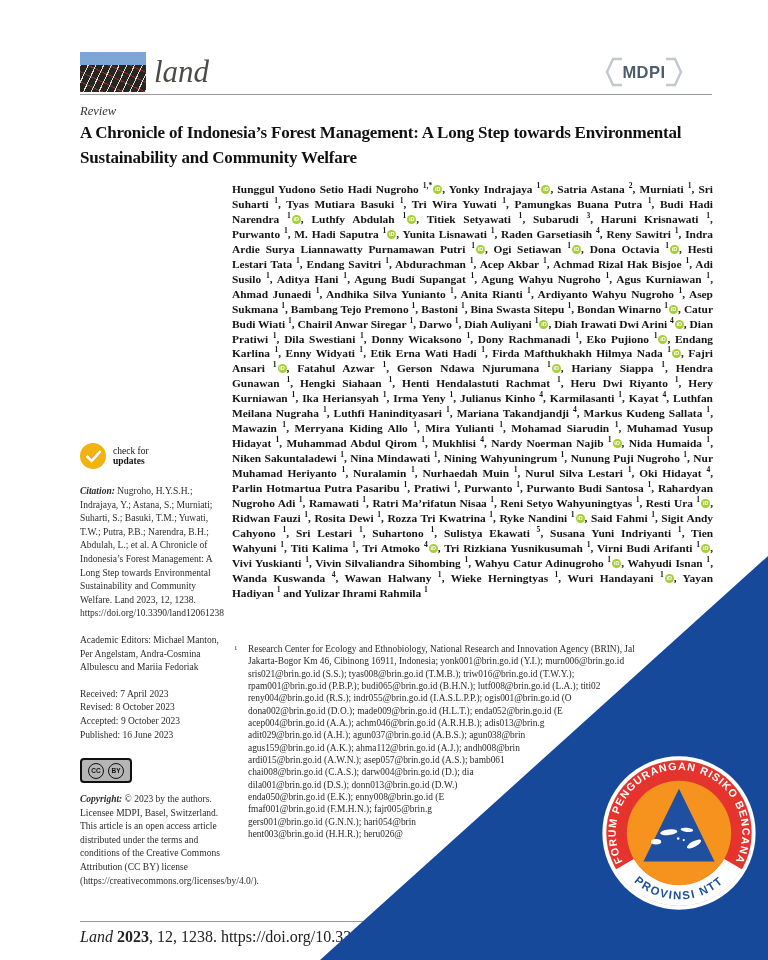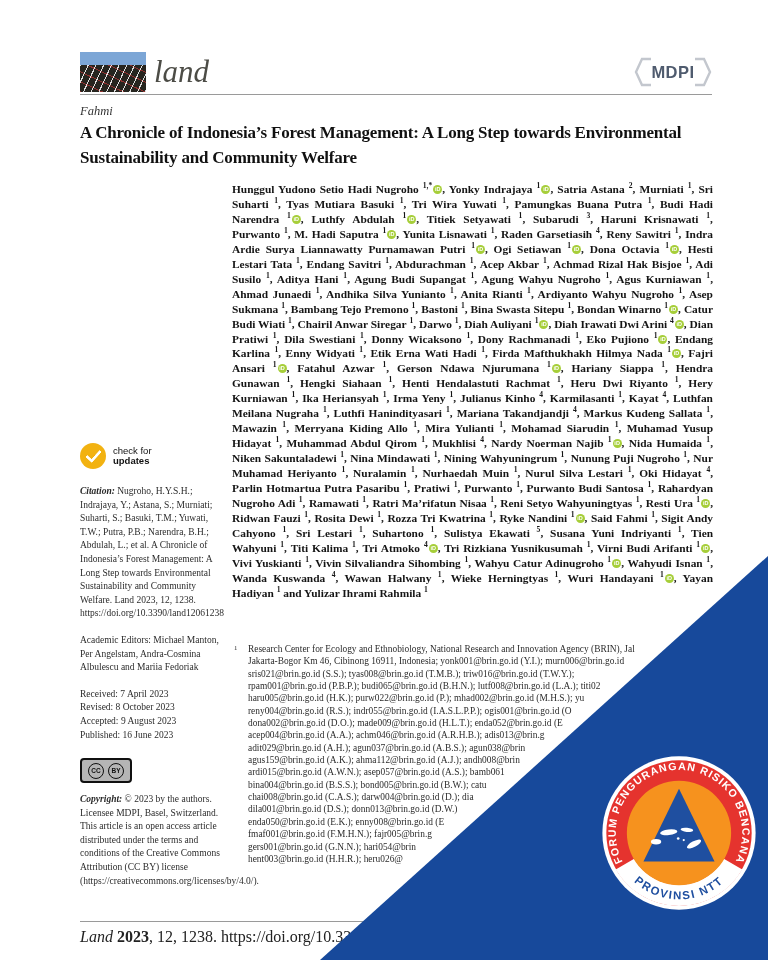--- a/index.html
+++ b/index.html
@@ -7,21 +7,21 @@
        font-family:"Liberation Serif",serif;color:#1c1c1c;}
   .abs{position:absolute;}
 
   
   #land-logo{left:80px;top:52px;width:66px;height:40px;overflow:hidden;}
   #land-logo .top{height:13px;background:#7ca6d6;}
   #land-logo .bottom{height:27px;background:#26251f;
       background-image:repeating-linear-gradient(115deg,rgba(255,255,255,.85) 0 1px,transparent 1px 7px),
                        repeating-linear-gradient(25deg,rgba(230,60,60,.55) 0 1px,transparent 1px 9px);}
   #land-wordmark{left:154px;top:52px;font-style:italic;font-size:31px;color:#4c4c46;line-height:40px;}
-  #mdpi-logo{left:633px;top:55px;width:80px;height:34px;}
+  #mdpi-logo{left:604px;top:55px;width:80px;height:34px;}
   #mdpi-logo svg{display:block;}
   #header-rule{left:80px;top:94px;width:632px;height:1px;background:#9a9a9a;}
 
   
   #review-label{left:80px;top:104px;font-style:italic;font-size:12.5px;color:#333;}
   #title{left:80px;top:121px;width:650px;font-size:17px;font-weight:bold;line-height:24.5px;
          letter-spacing:-.2px;color:#111;}
 
   
   #authors{left:232px;top:182px;width:481px;font-size:11.4px;font-weight:bold;
@@ -36,21 +36,21 @@
   #affil .line{white-space:nowrap;overflow:hidden;padding-left:16px;}
   #affil .line:first-child{position:relative;}
   #affil .fnum{position:absolute;left:2px;top:-1px;font-size:6.8px;}
 
   
   #sidebar{left:80px;top:443px;width:140px;font-size:9.5px;line-height:13.6px;color:#2b2b2b;}
   #updates-badge{display:flex;align-items:center;gap:7px;margin-bottom:16px;cursor:pointer;}
   #updates-icon{width:26px;height:26px;border-radius:50%;background:#f2b211;position:relative;flex:0 0 26px;}
   #updates-icon:after{content:"";position:absolute;left:6px;top:7px;width:12px;height:6px;
       border-left:3px solid #fff;border-bottom:3px solid #fff;transform:rotate(-48deg);border-radius:1px;}
-  #updates-text{font-family:Liberation Sans, sans-serif;font-size:9.5px;line-height:10.5px;color:#111;}
+  #updates-text{font-family:Liberation Serif, serif;font-size:9.5px;line-height:10.5px;color:#111;}
   #updates-text .b{font-weight:bold;}
   .side-block{margin-bottom:13px;}
   .side-label{font-weight:bold;font-style:italic;}
   #cc-badge{width:48px;height:21px;background:#b5b5b5;border:2px solid #101010;border-radius:4px;
       display:flex;align-items:center;justify-content:center;gap:4px;margin:16px 0 10px 0;}
   .cc-circle{width:14px;height:14px;border-radius:50%;border:1.6px solid #101010;background:#b5b5b5;
       font-family:"Liberation Sans",sans-serif;font-size:6.5px;font-weight:bold;color:#101010;
       display:flex;align-items:center;justify-content:center;}
 
   
@@ -74,38 +74,36 @@
 <div class="abs" id="land-wordmark">land</div>
 <div class="abs" id="mdpi-logo">
   <svg width="80" height="34" viewBox="0 0 80 34">
     <polyline points="18,4 9,4 3,17 9,30 18,30" fill="none" stroke="#c3c7ce" stroke-width="2.4"></polyline>
     <polyline points="62,4 71,4 77,17 71,30 62,30" fill="none" stroke="#c3c7ce" stroke-width="2.4"></polyline>
     <text x="40" y="23" text-anchor="middle" font-family="Liberation Sans, sans-serif" font-size="16.5" font-weight="bold" fill="#4f5b6e" letter-spacing="0.5">MDPI</text>
   </svg>
 </div>
 <div class="abs" id="header-rule"></div>
 
-<div class="abs" id="review-label">Fahmi</div>
+<div class="abs" id="review-label">Review</div>
 <div class="abs" id="title">A Chronicle of Indonesia’s Forest Management: A Long Step towards Environmental Sustainability and Community Welfare</div>
 
 <div class="abs" id="authors"><span>Hunggul Yudono Setio Hadi Nugroho&nbsp;<sup>1,*</sup><span class="orcid">iD</span></span>, <span>Yonky Indrajaya&nbsp;<sup>1</sup><span class="orcid">iD</span></span>, <span>Satria Astana&nbsp;<sup>2</sup></span>, <span>Murniati&nbsp;<sup>1</sup></span>, <span>Sri Suharti&nbsp;<sup>1</sup></span>, <span>Tyas Mutiara Basuki&nbsp;<sup>1</sup></span>, <span>Tri Wira Yuwati&nbsp;<sup>1</sup></span>, <span>Pamungkas Buana Putra&nbsp;<sup>1</sup></span>, <span>Budi Hadi Narendra&nbsp;<sup>1</sup><span class="orcid">iD</span></span>, <span>Luthfy Abdulah&nbsp;<sup>1</sup><span class="orcid">iD</span></span>, <span>Titiek Setyawati&nbsp;<sup>1</sup></span>, <span>Subarudi&nbsp;<sup>3</sup></span>, <span>Haruni Krisnawati&nbsp;<sup>1</sup></span>, <span>Purwanto&nbsp;<sup>1</sup></span>, <span>M. Hadi Saputra&nbsp;<sup>1</sup><span class="orcid">iD</span></span>, <span>Yunita Lisnawati&nbsp;<sup>1</sup></span>, <span>Raden Garsetiasih&nbsp;<sup>4</sup></span>, <span>Reny Sawitri&nbsp;<sup>1</sup></span>, <span>Indra Ardie Surya Liannawatty Purnamawan Putri&nbsp;<sup>1</sup><span class="orcid">iD</span></span>, <span>Ogi Setiawan&nbsp;<sup>1</sup><span class="orcid">iD</span></span>, <span>Dona Octavia&nbsp;<sup>1</sup><span class="orcid">iD</span></span>, <span>Hesti Lestari Tata&nbsp;<sup>1</sup></span>, <span>Endang Savitri&nbsp;<sup>1</sup></span>, <span>Abdurachman&nbsp;<sup>1</sup></span>, <span>Acep Akbar&nbsp;<sup>1</sup></span>, <span>Achmad Rizal Hak Bisjoe&nbsp;<sup>1</sup></span>, <span>Adi Susilo&nbsp;<sup>1</sup></span>, <span>Aditya Hani&nbsp;<sup>1</sup></span>, <span>Agung Budi Supangat&nbsp;<sup>1</sup></span>, <span>Agung Wahyu Nugroho&nbsp;<sup>1</sup></span>, <span>Agus Kurniawan&nbsp;<sup>1</sup></span>, <span>Ahmad Junaedi&nbsp;<sup>1</sup></span>, <span>Andhika Silva Yunianto&nbsp;<sup>1</sup></span>, <span>Anita Rianti&nbsp;<sup>1</sup></span>, <span>Ardiyanto Wahyu Nugroho&nbsp;<sup>1</sup></span>, <span>Asep Sukmana&nbsp;<sup>1</sup></span>, <span>Bambang Tejo Premono&nbsp;<sup>1</sup></span>, <span>Bastoni&nbsp;<sup>1</sup></span>, <span>Bina Swasta Sitepu&nbsp;<sup>1</sup></span>, <span>Bondan Winarno&nbsp;<sup>1</sup><span class="orcid">iD</span></span>, <span>Catur Budi Wiati&nbsp;<sup>1</sup></span>, <span>Chairil Anwar Siregar&nbsp;<sup>1</sup></span>, <span>Darwo&nbsp;<sup>1</sup></span>, <span>Diah Auliyani&nbsp;<sup>1</sup><span class="orcid">iD</span></span>, <span>Diah Irawati Dwi Arini&nbsp;<sup>4</sup><span class="orcid">iD</span></span>, <span>Dian Pratiwi&nbsp;<sup>1</sup></span>, <span>Dila Swestiani&nbsp;<sup>1</sup></span>, <span>Donny Wicaksono&nbsp;<sup>1</sup></span>, <span>Dony Rachmanadi&nbsp;<sup>1</sup></span>, <span>Eko Pujiono&nbsp;<sup>1</sup><span class="orcid">iD</span></span>, <span>Endang Karlina&nbsp;<sup>1</sup></span>, <span>Enny Widyati&nbsp;<sup>1</sup></span>, <span>Etik Erna Wati Hadi&nbsp;<sup>1</sup></span>, <span>Firda Mafthukhakh Hilmya Nada&nbsp;<sup>1</sup><span class="orcid">iD</span></span>, <span>Fajri Ansari&nbsp;<sup>1</sup><span class="orcid">iD</span></span>, <span>Fatahul Azwar&nbsp;<sup>1</sup></span>, <span>Gerson Ndawa Njurumana&nbsp;<sup>1</sup><span class="orcid">iD</span></span>, <span>Hariany Siappa&nbsp;<sup>1</sup></span>, <span>Hendra Gunawan&nbsp;<sup>1</sup></span>, <span>Hengki Siahaan&nbsp;<sup>1</sup></span>, <span>Henti Hendalastuti Rachmat&nbsp;<sup>1</sup></span>, <span>Heru Dwi Riyanto&nbsp;<sup>1</sup></span>, <span>Hery Kurniawan&nbsp;<sup>1</sup></span>, <span>Ika Heriansyah&nbsp;<sup>1</sup></span>, <span>Irma Yeny&nbsp;<sup>1</sup></span>, <span>Julianus Kinho&nbsp;<sup>4</sup></span>, <span>Karmilasanti&nbsp;<sup>1</sup></span>, <span>Kayat&nbsp;<sup>4</sup></span>, <span>Luthfan Meilana Nugraha&nbsp;<sup>1</sup></span>, <span>Luthfi Hanindityasari&nbsp;<sup>1</sup></span>, <span>Mariana Takandjandji&nbsp;<sup>4</sup></span>, <span>Markus Kudeng Sallata&nbsp;<sup>1</sup></span>, <span>Mawazin&nbsp;<sup>1</sup></span>, <span>Merryana Kiding Allo&nbsp;<sup>1</sup></span>, <span>Mira Yulianti&nbsp;<sup>1</sup></span>, <span>Mohamad Siarudin&nbsp;<sup>1</sup></span>, <span>Muhamad Yusup Hidayat&nbsp;<sup>1</sup></span>, <span>Muhammad Abdul Qirom&nbsp;<sup>1</sup></span>, <span>Mukhlisi&nbsp;<sup>4</sup></span>, <span>Nardy Noerman Najib&nbsp;<sup>1</sup><span class="orcid">iD</span></span>, <span>Nida Humaida&nbsp;<sup>1</sup></span>, <span>Niken Sakuntaladewi&nbsp;<sup>1</sup></span>, <span>Nina Mindawati&nbsp;<sup>1</sup></span>, <span>Nining Wahyuningrum&nbsp;<sup>1</sup></span>, <span>Nunung Puji Nugroho&nbsp;<sup>1</sup></span>, <span>Nur Muhamad Heriyanto&nbsp;<sup>1</sup></span>, <span>Nuralamin&nbsp;<sup>1</sup></span>, <span>Nurhaedah Muin&nbsp;<sup>1</sup></span>, <span>Nurul Silva Lestari&nbsp;<sup>1</sup></span>, <span>Oki Hidayat&nbsp;<sup>4</sup></span>, <span>Parlin Hotmartua Putra Pasaribu&nbsp;<sup>1</sup></span>, <span>Pratiwi&nbsp;<sup>1</sup></span>, <span>Purwanto&nbsp;<sup>1</sup></span>, <span>Purwanto Budi Santosa&nbsp;<sup>1</sup></span>, <span>Rahardyan Nugroho Adi&nbsp;<sup>1</sup></span>, <span>Ramawati&nbsp;<sup>1</sup></span>, <span>Ratri Ma’rifatun Nisaa&nbsp;<sup>1</sup></span>, <span>Reni Setyo Wahyuningtyas&nbsp;<sup>1</sup></span>, <span>Resti Ura&nbsp;<sup>1</sup><span class="orcid">iD</span></span>, <span>Ridwan Fauzi&nbsp;<sup>1</sup></span>, <span>Rosita Dewi&nbsp;<sup>1</sup></span>, <span>Rozza Tri Kwatrina&nbsp;<sup>1</sup></span>, <span>Ryke Nandini&nbsp;<sup>1</sup><span class="orcid">iD</span></span>, <span>Said Fahmi&nbsp;<sup>1</sup></span>, <span>Sigit Andy Cahyono&nbsp;<sup>1</sup></span>, <span>Sri Lestari&nbsp;<sup>1</sup></span>, <span>Suhartono&nbsp;<sup>1</sup></span>, <span>Sulistya Ekawati&nbsp;<sup>5</sup></span>, <span>Susana Yuni Indriyanti&nbsp;<sup>1</sup></span>, <span>Tien Wahyuni&nbsp;<sup>1</sup></span>, <span>Titi Kalima&nbsp;<sup>1</sup></span>, <span>Tri Atmoko&nbsp;<sup>4</sup><span class="orcid">iD</span></span>, <span>Tri Rizkiana Yusnikusumah&nbsp;<sup>1</sup></span>, <span>Virni Budi Arifanti&nbsp;<sup>1</sup><span class="orcid">iD</span></span>, <span>Vivi Yuskianti&nbsp;<sup>1</sup></span>, <span>Vivin Silvaliandra Sihombing&nbsp;<sup>1</sup></span>, <span>Wahyu Catur Adinugroho&nbsp;<sup>1</sup><span class="orcid">iD</span></span>, <span>Wahyudi Isnan&nbsp;<sup>1</sup></span>, <span>Wanda Kuswanda&nbsp;<sup>4</sup></span>, <span>Wawan Halwany&nbsp;<sup>1</sup></span>, <span>Wieke Herningtyas&nbsp;<sup>1</sup></span>, <span>Wuri Handayani&nbsp;<sup>1</sup><span class="orcid">iD</span></span>, <span>Yayan Hadiyan&nbsp;<sup>1</sup></span> and <span>Yulizar Ihrami Rahmila&nbsp;<sup>1</sup></span></div>
 
 <div class="abs" id="affil">
     <div class="line"><span class="fnum">1</span>Research Center for Ecology and Ethnobiology, National Research and Innovation Agency (BRIN), Jal</div>
     <div class="line">Jakarta-Bogor Km 46, Cibinong 16911, Indonesia; yonk001@brin.go.id (Y.I.); murn006@brin.go.id</div>
     <div class="line">sris021@brin.go.id (S.S.); tyas008@brin.go.id (T.M.B.); triw016@brin.go.id (T.W.Y.);</div>
     <div class="line">rpam001@brin.go.id (P.B.P.); budi065@brin.go.id (B.H.N.); lutf008@brin.go.id (L.A.); titi02</div>
-    <div class="line">haru005@brin.go.id (H.K.); purw022@brin.go.id (P.); mhad002@brin.go.id (M.H.S.); yu</div>
     <div class="line">reny004@brin.go.id (R.S.); indr055@brin.go.id (I.A.S.L.P.P.); ogis001@brin.go.id (O</div>
     <div class="line">dona002@brin.go.id (D.O.); made009@brin.go.id (H.L.T.); enda052@brin.go.id (E</div>
     <div class="line">acep004@brin.go.id (A.A.); achm046@brin.go.id (A.R.H.B.); adis013@brin.g</div>
     <div class="line">adit029@brin.go.id (A.H.); agun037@brin.go.id (A.B.S.); agun038@brin</div>
     <div class="line">agus159@brin.go.id (A.K.); ahma112@brin.go.id (A.J.); andh008@brin</div>
     <div class="line">ardi015@brin.go.id (A.W.N.); asep057@brin.go.id (A.S.); bamb061</div>
-    <div class="line">bina004@brin.go.id (B.S.S.); bond005@brin.go.id (B.W.); catu</div>
     <div class="line">chai008@brin.go.id (C.A.S.); darw004@brin.go.id (D.); dia</div>
     <div class="line">dila001@brin.go.id (D.S.); donn013@brin.go.id (D.W.)</div>
     <div class="line">enda050@brin.go.id (E.K.); enny008@brin.go.id (E</div>
     <div class="line">fmaf001@brin.go.id (F.M.H.N.); fajr005@brin.g</div>
     <div class="line">gers001@brin.go.id (G.N.N.); hari054@brin</div>
     <div class="line">hent003@brin.go.id (H.H.R.); heru026@</div>
   </div>
 
 <div class="abs" id="sidebar">
   <div id="updates-badge">
@@ -116,21 +114,21 @@
     </div>
   </div>
   <div class="side-block">
     <span class="side-label">Citation:</span>
     <span>Nugroho, H.Y.S.H.; Indrajaya, Y.; Astana, S.; Murniati; Suharti, S.; Basuki, T.M.; Yuwati, T.W.; Putra, P.B.; Narendra, B.H.; Abdulah, L.; et al. A Chronicle of Indonesia’s Forest Management: A Long Step towards Environmental Sustainability and Community Welfare. Land 2023, 12, 1238. https://doi.org/10.3390/land12061238</span>
   </div>
   <div class="side-block">Academic Editors: Michael Manton, Per Angelstam, Andra-Cosmina Albulescu and Mariia Fedoriak</div>
   <div class="side-block">
     <div>Received: 7 April 2023</div>
     <div>Revised: 8 October 2023</div>
-    <div>Accepted: 9 August 2023</div>
+    <div>Accepted: 9 October 2023</div>
     <div>Published: 16 June 2023</div>
   </div>
   <div id="cc-badge">
     <div class="cc-circle">CC</div>
     <div class="cc-circle">BY</div>
   </div>
   <div class="side-block">
     <span class="side-label">Copyright:</span>
     <span>© 2023 by the authors. Licensee MDPI, Basel, Switzerland. This article is an open access article distributed under the terms and conditions of the Creative Commons Attribution (CC BY) license (https://creativecommons.org/licenses/by/4.0/).</span>
   </div>

